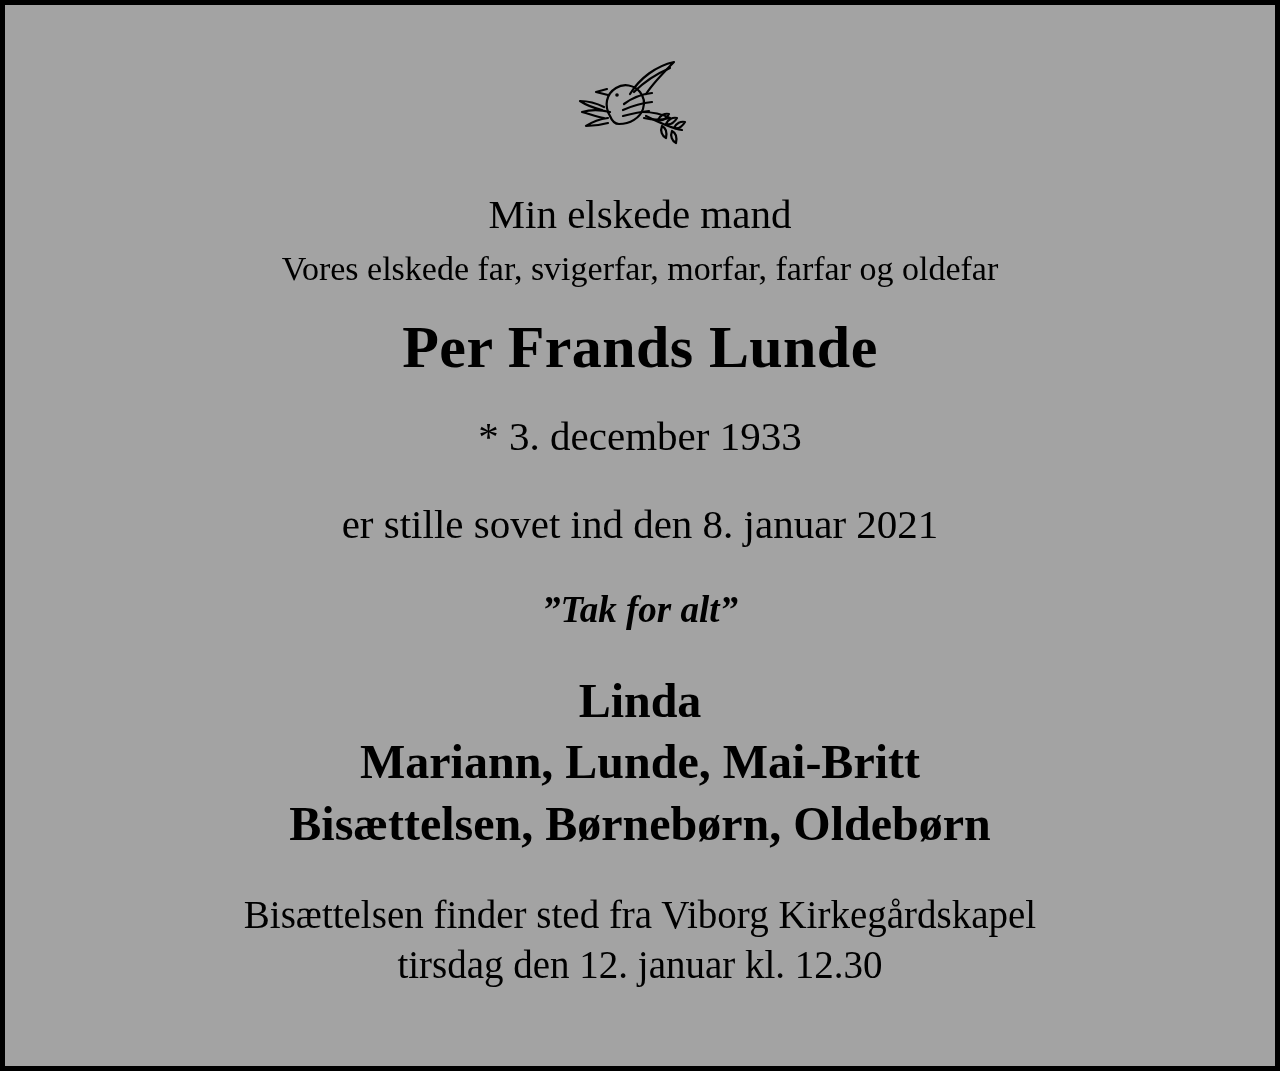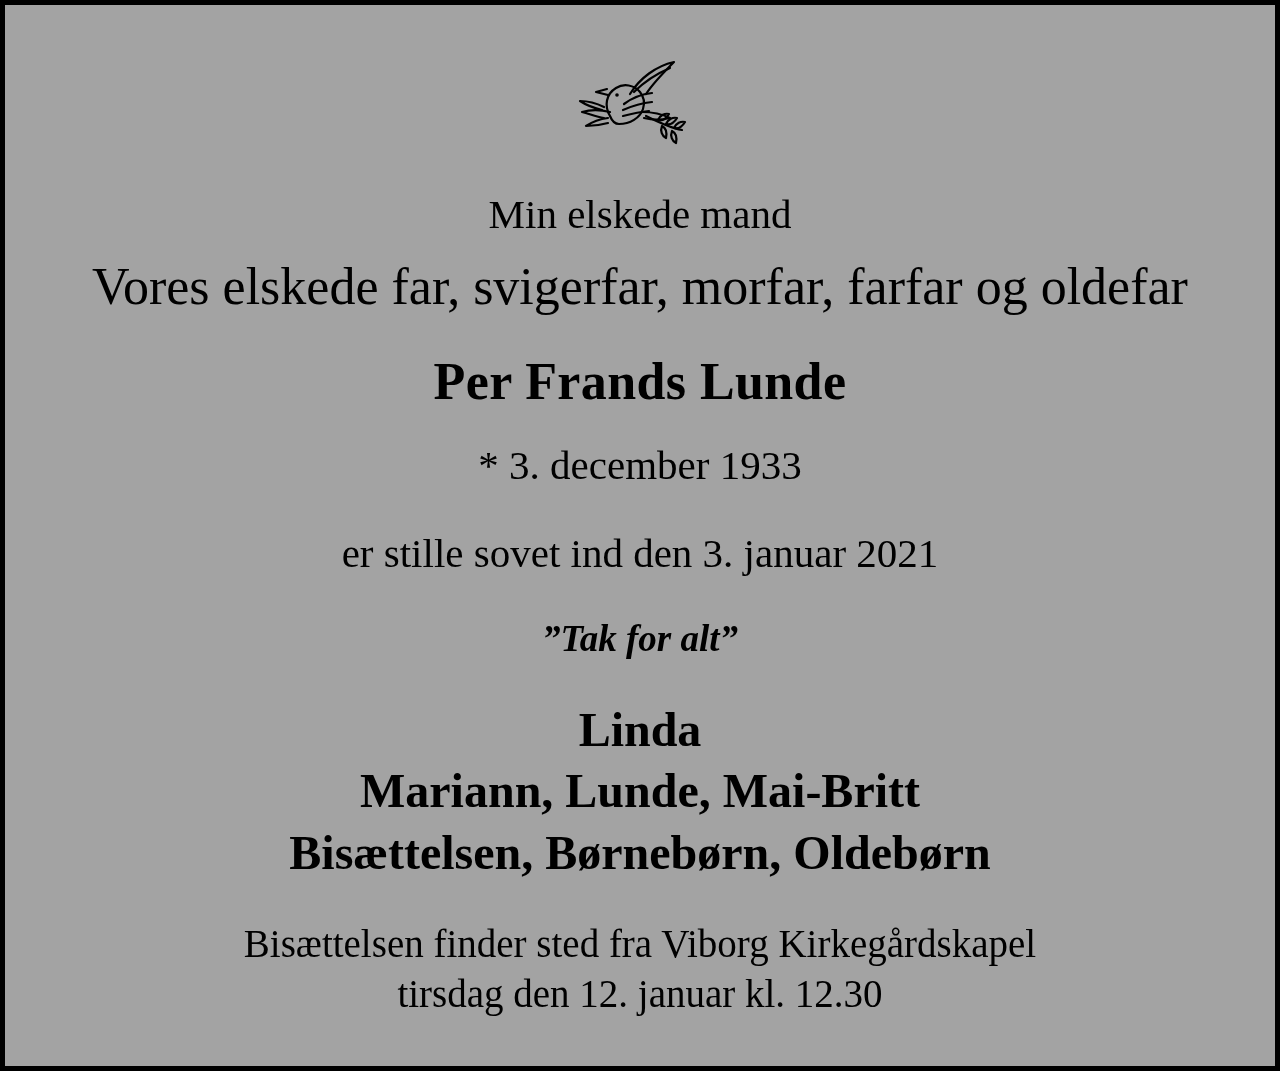--- a/index.html
+++ b/index.html
@@ -44,28 +44,28 @@
     display: block;
   }
   .line {
     line-height: 1.22;
   }
   .relation-1 {
     font-size: 41px;
     margin-top: 0;
   }
   .relation-2 {
-    font-size: 52px;
-    margin-top: 16px;
+    font-size: 34px;
+    margin-top: 9px;
   }
   .deceased-name {
-    font-size: 52px;
+    font-size: 60px;
     font-weight: bold;
     letter-spacing: 0.4px;
-    margin-top: 32px;
+    margin-top: 22px;
   }
   .birth {
     font-size: 41px;
     margin-top: 26px;
   }
   .death {
     font-size: 41px;
     margin-top: 38px;
   }
   .quote {
@@ -129,21 +129,21 @@
         </g>
       </svg>
     </div>
 
     <div class="line relation-1">Min elskede mand</div>
     <div class="line relation-2">Vores elskede far, svigerfar, morfar, farfar og oldefar</div>
 
     <div class="line deceased-name">Per Frands Lunde</div>
 
     <div class="line birth">* 3. december 1933</div>
-    <div class="line death">er stille sovet ind den 3. januar 2021</div>
+    <div class="line death">er stille sovet ind den 8. januar 2021</div>
 
     <div class="line quote">”Tak for alt”</div>
 
     <div class="survivors">
       <div class="line survivor">Linda</div>
       <div class="line survivor">Mariann, Lunde, Mai-Britt</div>
       <div class="line survivor">Bisættelsen, Børnebørn, Oldebørn</div>
     </div>
 
     <div class="service">

